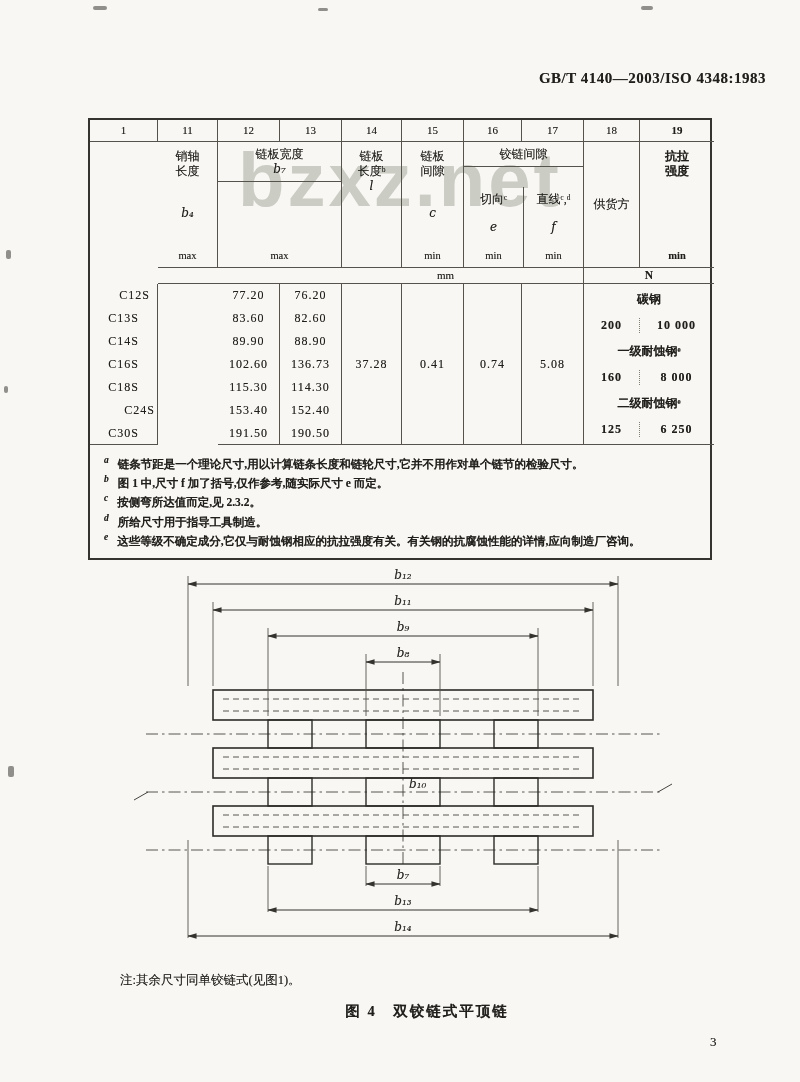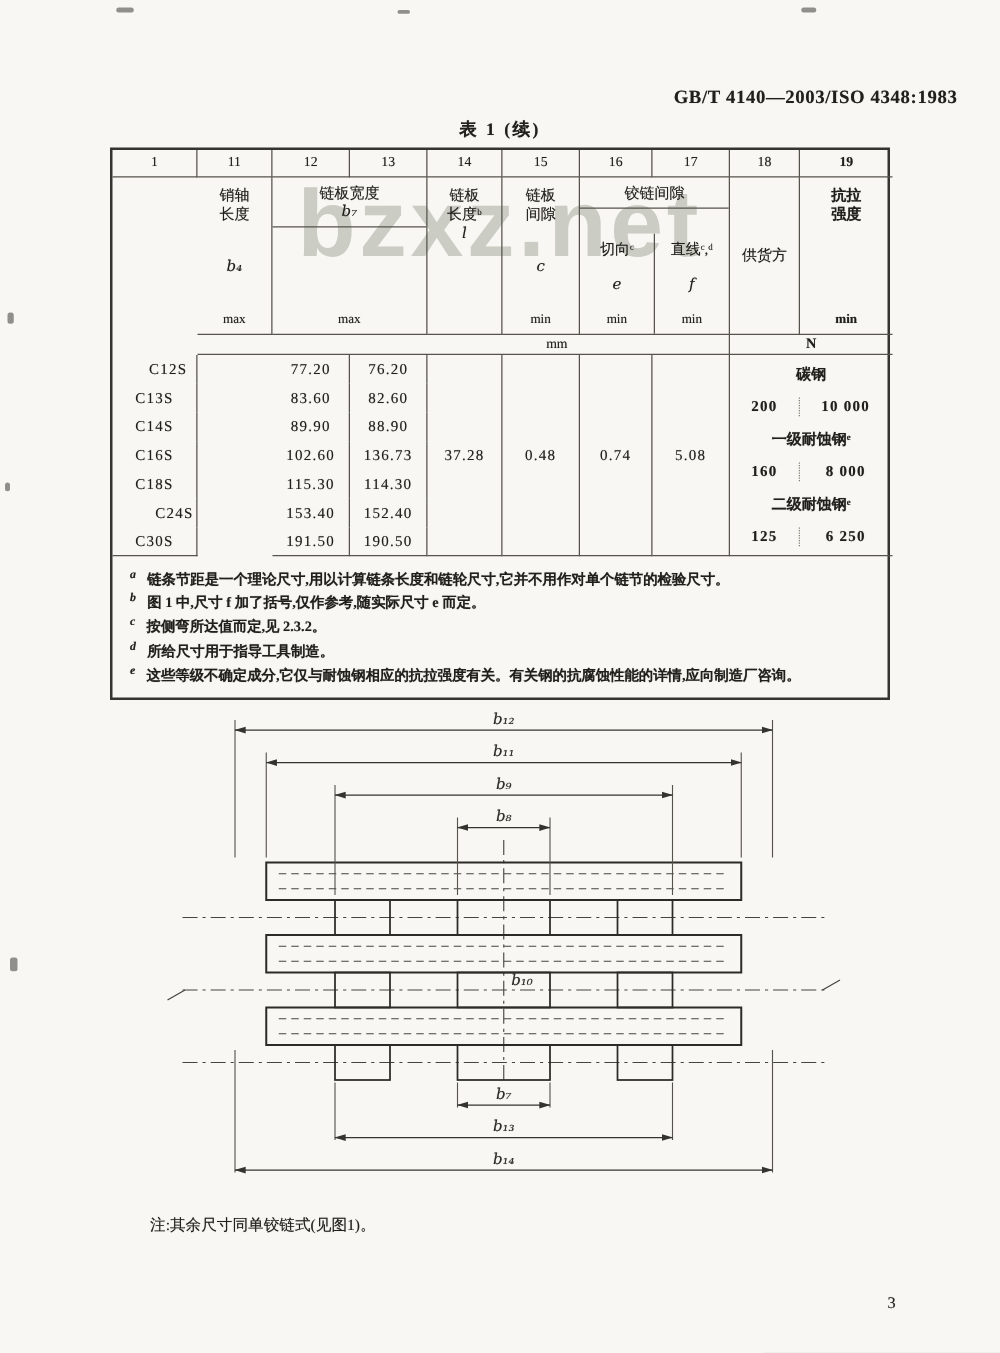--- a/index.html
+++ b/index.html
@@ -86,21 +86,20 @@
 
   <div class="art" style="left:93px;top:6px;width:14px;height:4px;"></div>
   <div class="art" style="left:318px;top:8px;width:10px;height:3px;"></div>
   <div class="art" style="left:641px;top:6px;width:12px;height:4px;"></div>
   <div class="art" style="left:6px;top:250px;width:5px;height:9px;"></div>
   <div class="art" style="left:4px;top:386px;width:4px;height:7px;"></div>
   <div class="art" style="left:8px;top:766px;width:6px;height:11px;"></div>
 
   <div class="std-ref">GB/T 4140—2003/ISO 4348:1983</div>
 
-  <div class="tbl-title">表 1 (续)</div>
 
   <div class="wm-wrap">
     <div class="watermark">bzxz.net</div>
 
     <div class="tbl">
 
       <div class="cell num" style="grid-area:1/1/2/2;">1</div>
       <div class="cell num" style="grid-area:1/2/2/3;">11</div>
       <div class="cell num" style="grid-area:1/3/2/4;">12</div>
       <div class="cell num" style="grid-area:1/4/2/5;">13</div>
@@ -202,21 +201,21 @@
 
       <div class="cell val nb" style="grid-area:4/4/5/5;">76.20</div>
       <div class="cell val nb" style="grid-area:5/4/6/5;">82.60</div>
       <div class="cell val nb" style="grid-area:6/4/7/5;">88.90</div>
       <div class="cell val nb" style="grid-area:7/4/8/5;">136.73</div>
       <div class="cell val nb" style="grid-area:8/4/9/5;">114.30</div>
       <div class="cell val nb" style="grid-area:9/4/10/5;">152.40</div>
       <div class="cell val" style="grid-area:10/4/11/5;">190.50</div>
 
       <div class="cell val" style="grid-area:4/5/11/6;">37.28</div>
-      <div class="cell val" style="grid-area:4/6/11/7;">0.48</div>
+      <div class="cell val" style="grid-area:4/6/11/7;">0.41</div>
       <div class="cell val" style="grid-area:4/7/11/8;">0.74</div>
       <div class="cell val" style="grid-area:4/8/11/9;">5.08</div>
 
       <div class="cell steel nr" style="grid-area:4/9/11/11;">
         <div class="steel-name">碳钢</div>
         <div class="steel-nums">
           <span class="v18">200</span>
           <span class="v19">10 000</span>
         </div>
         <div class="steel-name">一级耐蚀钢ᵉ</div>
@@ -316,16 +315,17 @@
     <text x="275" y="39" text-anchor="middle">b₁₁</text>
     <text x="275" y="65" text-anchor="middle">b₉</text>
     <text x="275" y="91" text-anchor="middle">b₈</text>
     <text x="281" y="222" font-size="10">b₁₀</text>
     <text x="275" y="313" text-anchor="middle">b₇</text>
     <text x="275" y="339" text-anchor="middle">b₁₃</text>
     <text x="275" y="365" text-anchor="middle">b₁₄</text>
   </svg>
 
   <div class="fig-note">注:其余尺寸同单铰链式(见图1)。</div>
+  <div class="fig-caption">图 4　双铰链式平顶链</div>
 
   <div class="page-num">3</div>
 
 </div>
 
 </body></html>

